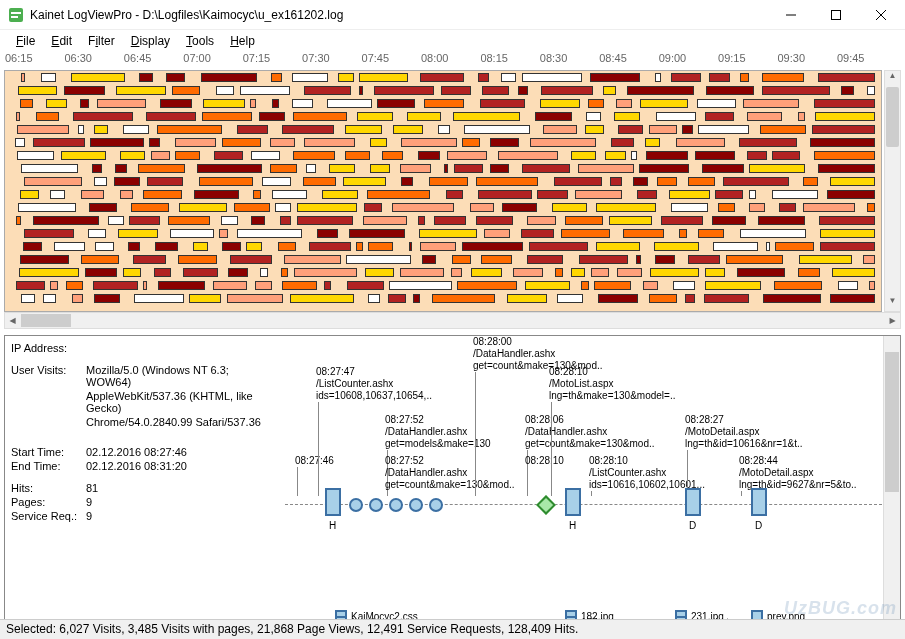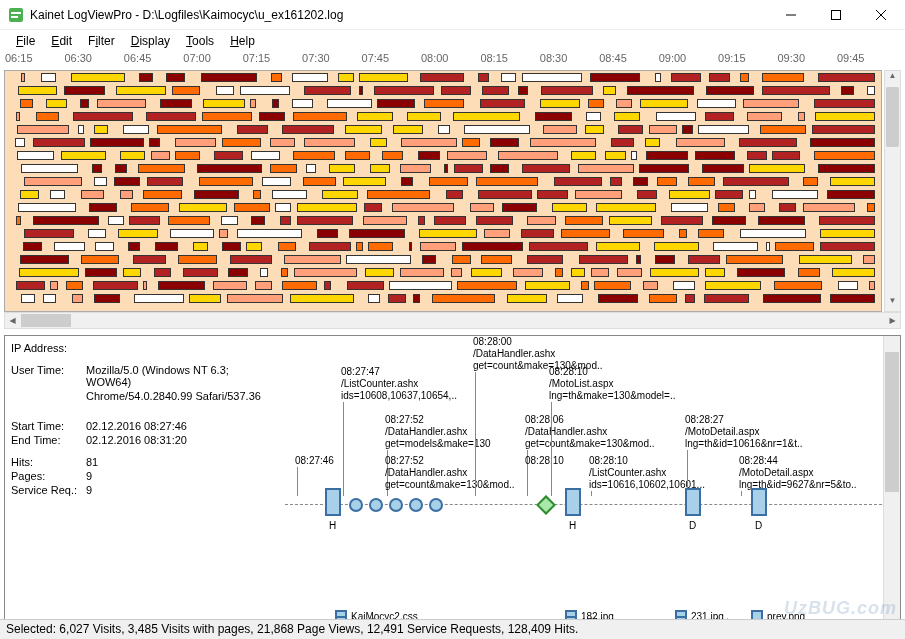--- a/index.html
+++ b/index.html
@@ -530,22 +530,26 @@
   <div class="arr r">▶</div>
 </div>
 
 <div class="detail">
   <div class="detail-left">
     <div class="row">
         <span class="lbl">IP Address:</span>
       </div>
     <div class="gap"></div>
     <div class="row">
-        <span class="lbl">User Time:</span>
+        <span class="lbl">User Visits:</span>
         <span class="val">Mozilla/5.0 (Windows NT 6.3; WOW64)</span>
+      </div>
+    <div class="row">
+        <span class="lbl"></span>
+        <span class="val">AppleWebKit/537.36 (KHTML, like Gecko)</span>
       </div>
     <div class="row">
         <span class="lbl"></span>
         <span class="val">Chrome/54.0.2840.99 Safari/537.36</span>
       </div>
     <div class="gap"></div>
     <div class="gap"></div>
     <div class="row">
         <span class="lbl">Start Time:</span>
         <span class="val">02.12.2016 08:27:46</span>
@@ -570,21 +574,21 @@
     <div class="gap"></div>
 
   </div>
 
   <div class="detail-right" id="flow">
     <div class="flow-track"></div>
   <div class="callout" style="left: 10px; top: 119px;">
         <div>08:27:46</div>
         <div class="line" style="left: 2px; top: 12px; height: 29px;"></div>
       </div>
-      <div class="callout" style="left: 56px; top: 30px;">
+      <div class="callout" style="left: 31px; top: 30px;">
         <div>08:27:47</div>
         <div>/ListCounter.ashx</div>
         <div>ids=10608,10637,10654,..</div>
         <div class="line" style="left: 2px; top: 36px; height: 94px;"></div>
       </div>
       <div class="callout" style="left: 100px; top: 78px;">
         <div>08:27:52</div>
         <div>/DataHandler.ashx</div>
         <div>get=models&amp;make=130</div>
         <div class="line" style="left: 2px; top: 36px; height: 46px;"></div>

